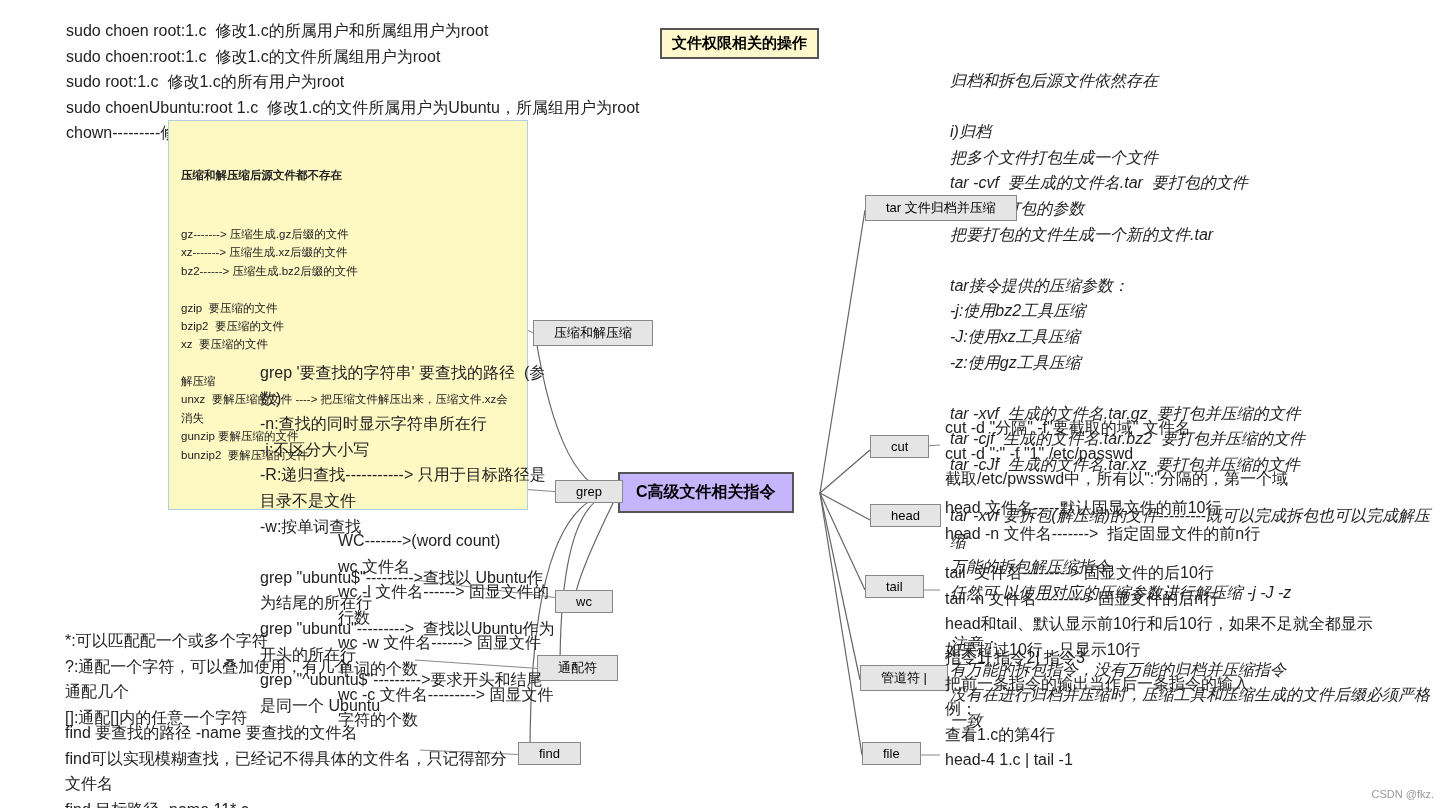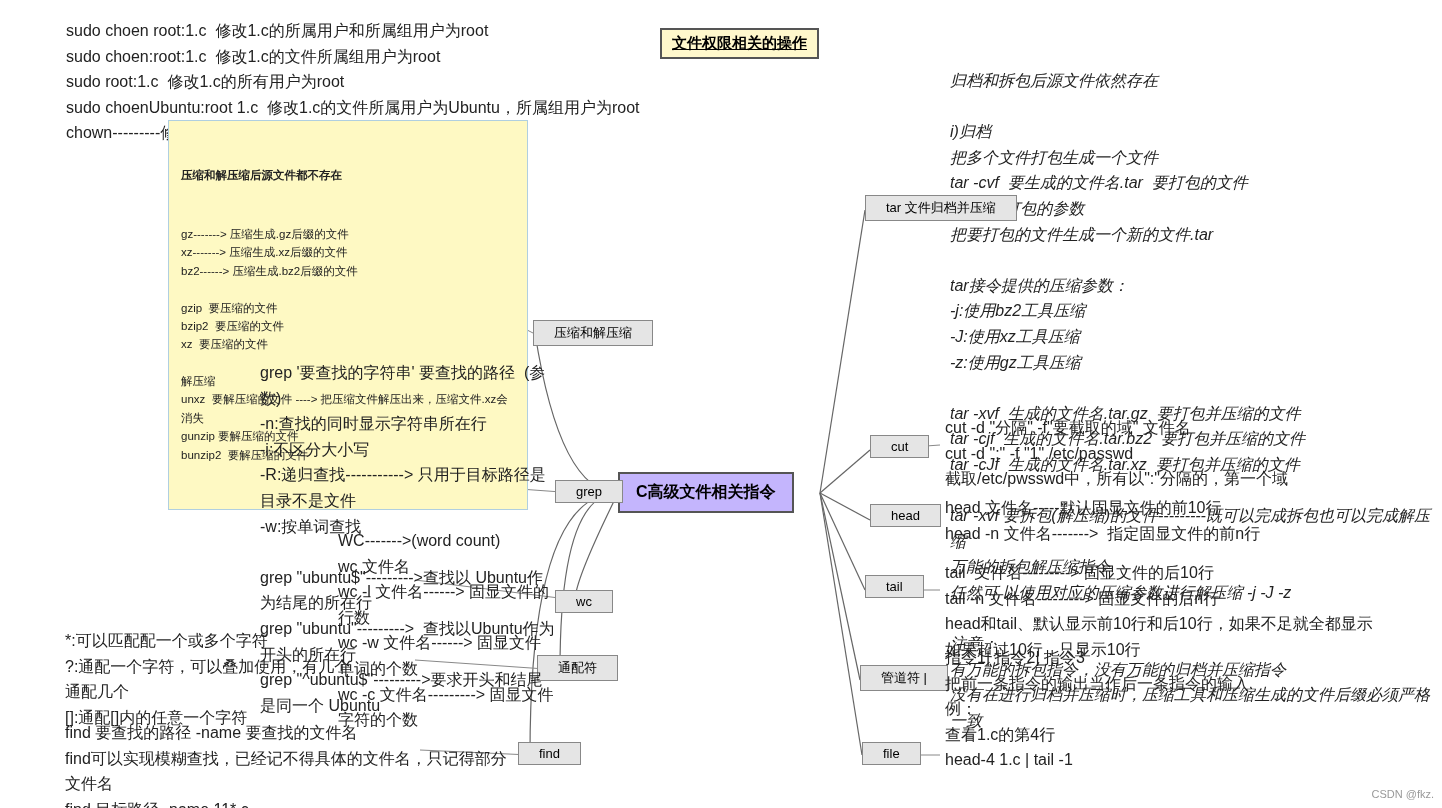--- a/index.html
+++ b/index.html
@@ -135,21 +135,21 @@
     <line x1="860" y1="680" x2="940" y2="675" stroke="#888" stroke-width="1"></line>
 
     <line x1="862" y1="755" x2="940" y2="755" stroke="#888" stroke-width="1"></line>
   </svg>
 
   <div class="content-box" style="top:18px; left:66px; width:590px;">sudo choen root:1.c  修改1.c的所属用户和所属组用户为root
 sudo choen:root:1.c  修改1.c的文件所属组用户为root
 sudo root:1.c  修改1.c的所有用户为root
 sudo choenUbuntu:root 1.c  修改1.c的文件所属用户为Ubuntu，所属组用户为root    chown---------修改文件的所属用户</div>
 
-  <div class="node-box" style="top:28px; left:660px; border:2px solid #555; font-size:15px; font-weight:bold; background:#fff8cc;text-decoration:underline;">
+  <div class="node-box" style="top:28px; left:660px; border:2px solid #555; font-size:15px; font-weight:bold; background:#fff8cc;">
     <span>文件权限相关的操作</span>
   </div>
 
   <div class="content-box" style="top:68px; left:950px; width:480px;font-style:italic;">归档和拆包后源文件依然存在
 
 i)归档
 把多个文件打包生成一个文件
 tar -cvf  要生成的文件名.tar  要打包的文件
 -c:归档/打包的参数
 把要打包的文件生成一个新的文件.tar

